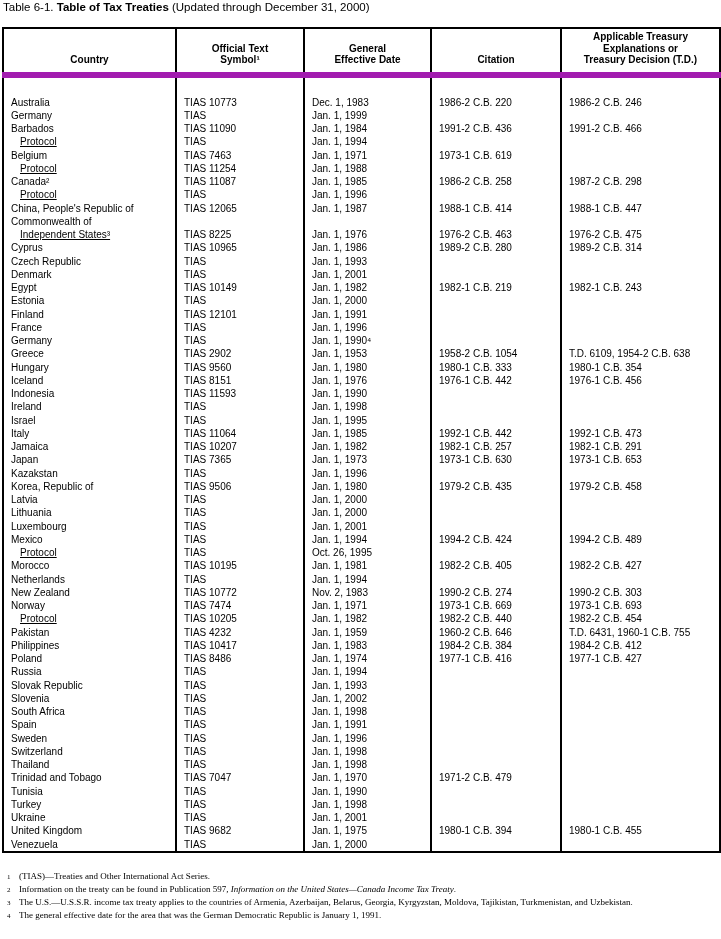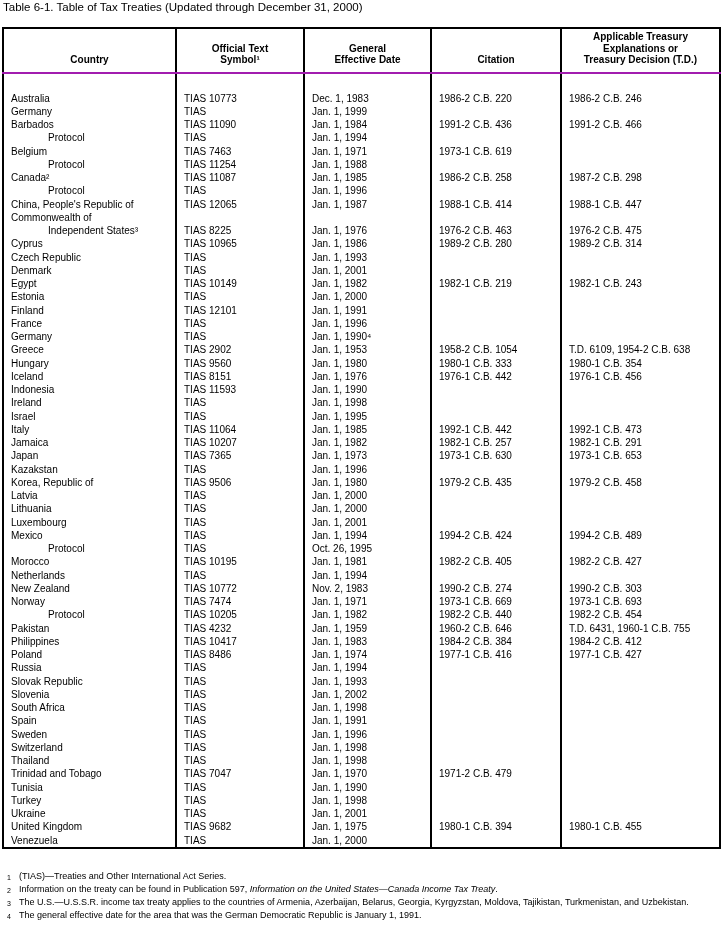--- a/index.html
+++ b/index.html
@@ -15,69 +15,70 @@
     font-family: "Liberation Sans", "DejaVu Sans", sans-serif;
     overflow: hidden;
   }
   .title-line {
     position: absolute;
     left: 3px;
     top: 1px;
     font-size: 11.5px;
     white-space: nowrap;
   }
-  .title-line .bold { font-weight: normal; }
+  .title-line .bold { font-weight: bold; }
 
   table.treaties {
     position: absolute;
     left: 2px;
     top: 27px;
     width: 717px;
     border-collapse: collapse;
     table-layout: fixed;
     border: 2px solid #000000;
   }
   table.treaties th,
   table.treaties td {
     border-left: 2px solid #000000;
     border-right: 2px solid #000000;
   }
   thead tr { height: 43px; }
   thead th {
-    border-bottom: 2px solid #a21caf;
+    border-bottom: 6px solid #a21caf;
     font-size: 10px;
     font-weight: bold;
     text-align: center;
     vertical-align: bottom;
     line-height: 11.5px;
     padding: 2px 2px 6px 2px;
   }
   tbody td {
     font-size: 10px;
     line-height: 13.25px;
     height: 13.25px;
     padding: 0 2px 0 7px;
     vertical-align: top;
     white-space: nowrap;
     overflow: hidden;
   }
   tbody tr:first-child td { padding-top: 18px; }
-  tbody td.indent { padding-left: 44px; }
+  tbody td.indent { padding-left: 16px; text-decoration: underline; }
 
   .footnotes {
     position: absolute;
     left: 2px;
     top: 871px;
     width: 717px;
   }
   .footnote {
     display: flex;
     font-size: 9px;
     line-height: 11px;
     margin-bottom: 1.5px;
+    font-family: Liberation Serif, serif;
   }
   .fn-marker {
     flex: none;
     width: 17px;
     padding-left: 5px;
     box-sizing: border-box;
     font-size: 7px;
     padding-top: 0.5px;
   }
   .fn-text { flex: 1; }

